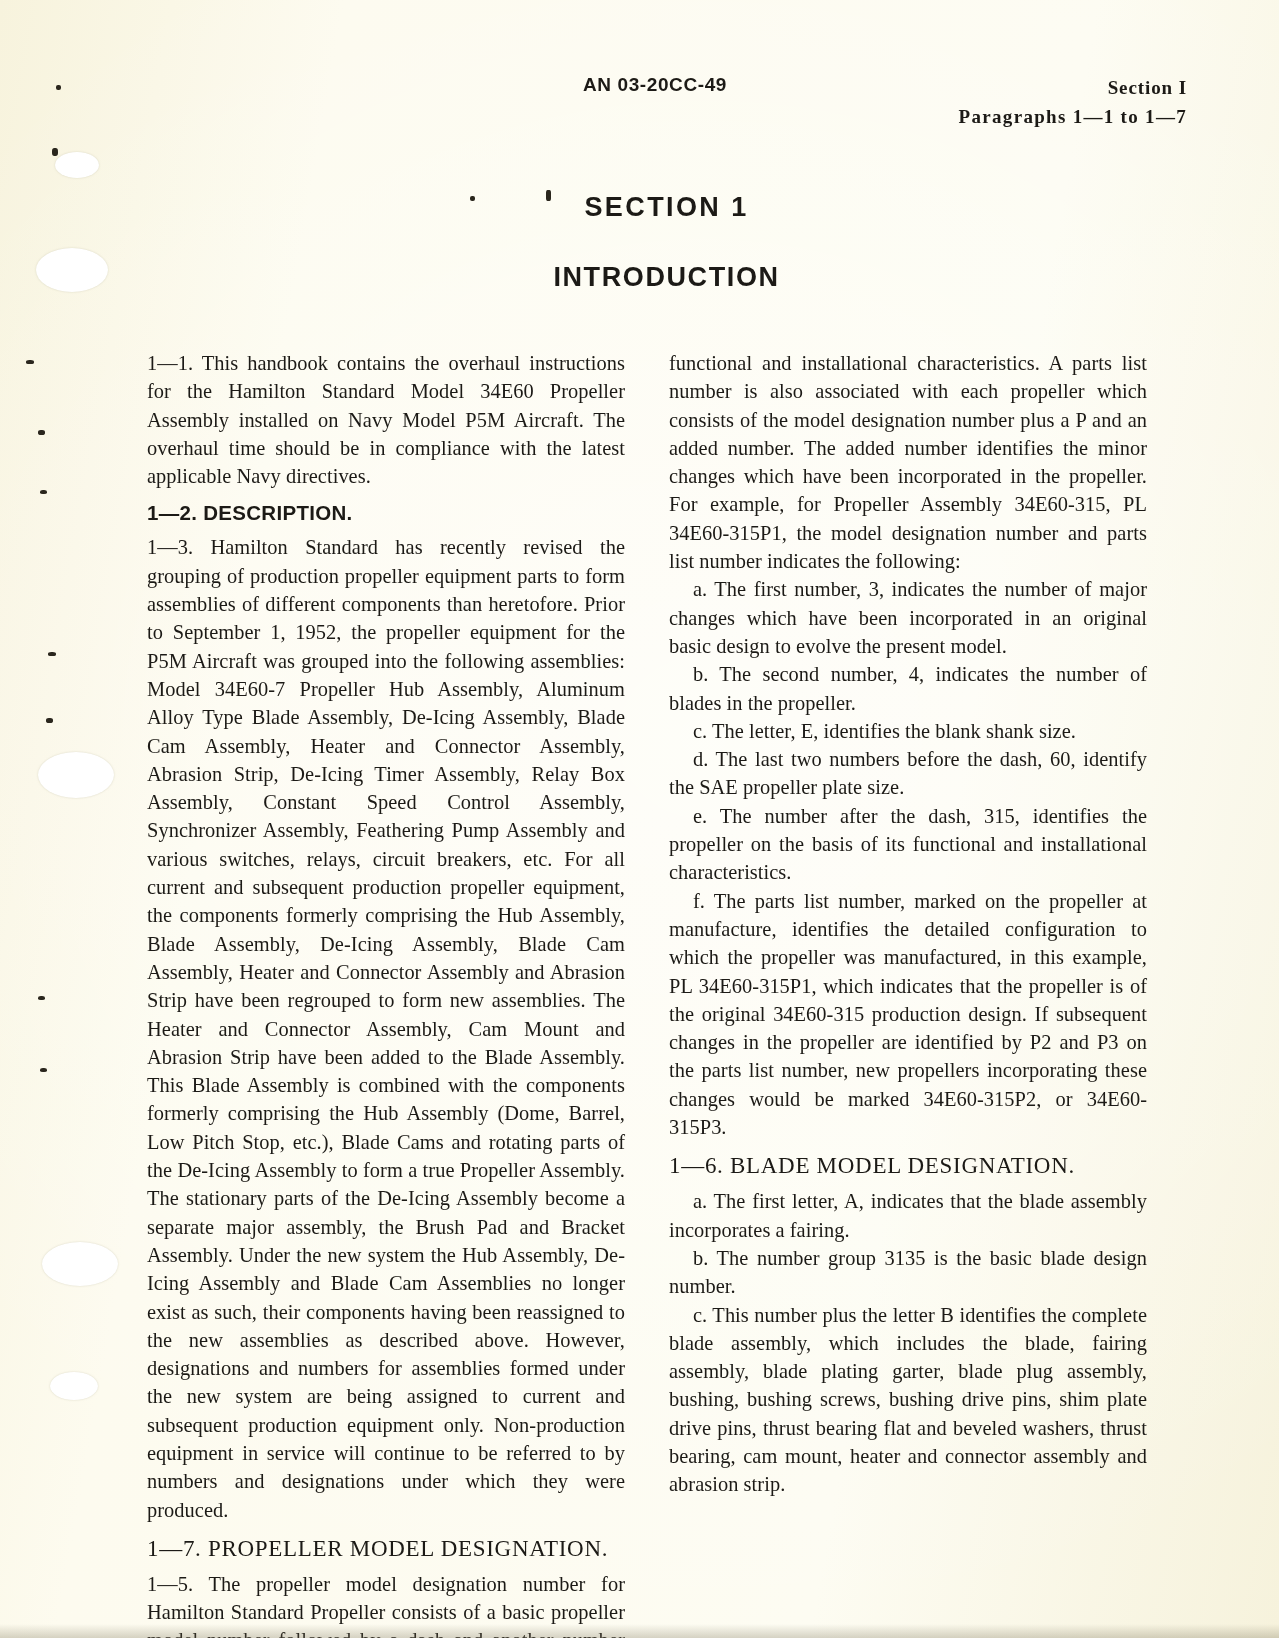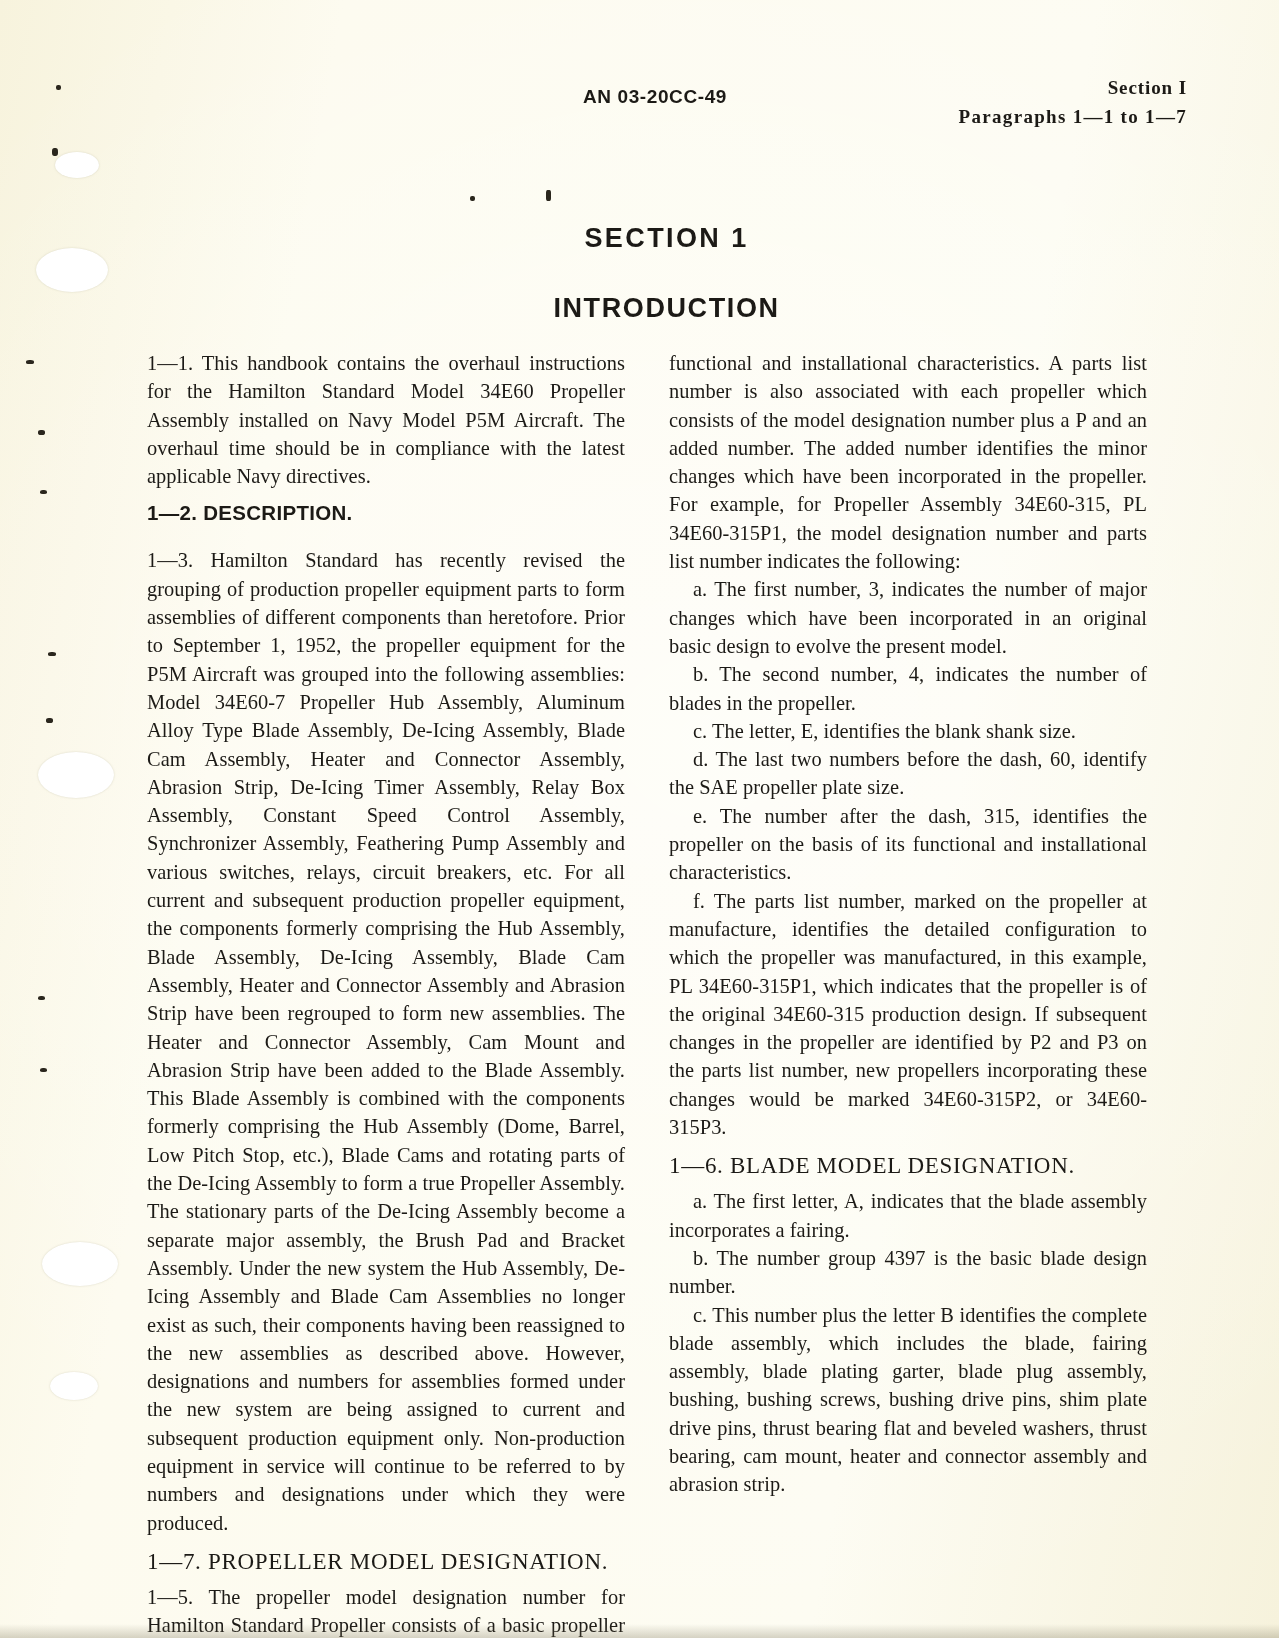--- a/index.html
+++ b/index.html
@@ -60,21 +60,21 @@
   
   .runhead {
     position: absolute;
     top: 74px;
     left: 0; right: 0;
     z-index: 2;
   }
   .runhead-left {
     position: absolute;
     left: 583px;
-    top: 12px;
+    top: 0;
     font-family: "Liberation Sans", sans-serif;
     font-weight: bold;
     font-size: 19px;
     letter-spacing: 0.6px;
   }
   .runhead-right {
     position: absolute;
     right: 92px;
     top: 0;
     text-align: right;
@@ -86,21 +86,20 @@
   }
   .runhead-right .rh-line2 { letter-spacing: 1.3px; }
 
   
   .title-block {
     position: absolute;
     top: 192px;
     left: 0; right: 0;
     text-align: center;
     z-index: 2;
-    margin-top: 31px;
   }
   .title-section {
     font-family: "Liberation Sans", sans-serif;
     font-weight: bold;
     font-size: 27px;
     letter-spacing: 2.4px;
     margin-left: 54px;
   }
   .title-intro {
     font-family: "Liberation Sans", sans-serif;
@@ -131,21 +130,21 @@
     text-align: justify;
     text-justify: inter-word;
     hyphens: none;
     letter-spacing: 0.05px;
   }
   p.body + p.body { margin-top: 0; }
   p.indent { text-indent: 24px; }
   p.lead { text-indent: 0; }
 
   h3.head-sans {
-    margin: 11px 0 21px 0;
+    margin: 11px 0 8px 0;
     font-family: "Liberation Sans", sans-serif;
     font-weight: bold;
     font-size: 20.5px;
     letter-spacing: 0.3px;
   }
   h3.head-serif {
     margin: 12px 0 8px 0;
     font-family: "Liberation Serif", serif;
     font-weight: normal;
     font-size: 23px;
@@ -205,21 +204,21 @@
       <div class="col">
         <p class="body lead">functional and installational characteristics. A parts list number is also associated with each propeller which consists of the model designation number plus a P and an added number. The added number identifies the minor changes which have been incorporated in the propeller. For example, for Propeller Assembly 34E60-315, PL 34E60-315P1, the model designation number and parts list number indicates the following:</p>
         <p class="body indent">a. The first number, 3, indicates the number of major changes which have been incorporated in an original basic design to evolve the present model.</p>
         <p class="body indent">b. The second number, 4, indicates the number of blades in the propeller.</p>
         <p class="body indent">c. The letter, E, identifies the blank shank size.</p>
         <p class="body indent">d. The last two numbers before the dash, 60, identify the SAE propeller plate size.</p>
         <p class="body indent">e. The number after the dash, 315, identifies the propeller on the basis of its functional and installational characteristics.</p>
         <p class="body indent">f. The parts list number, marked on the propeller at manufacture, identifies the detailed configuration to which the propeller was manufactured, in this example, PL 34E60-315P1, which indicates that the propeller is of the original 34E60-315 production design. If subsequent changes in the propeller are identified by P2 and P3 on the parts list number, new propellers incorporating these changes would be marked 34E60-315P2, or 34E60-315P3.</p>
         <h3 class="head-serif">1—6. BLADE MODEL DESIGNATION.</h3>
         <p class="body indent">a. The first letter, A, indicates that the blade assembly incorporates a fairing.</p>
-        <p class="body indent">b. The number group 4397 is the basic blade design number.</p>
+        <p class="body indent">b. The number group 3135 is the basic blade design number.</p>
         <p class="body indent">c. This number plus the letter B identifies the complete blade assembly, which includes the blade, fairing assembly, blade plating garter, blade plug assembly, bushing, bushing screws, bushing drive pins, shim plate drive pins, thrust bearing flat and beveled washers, thrust bearing, cam mount, heater and connector assembly and abrasion strip.</p>
       </div>
 
     </div>
 
   </div>
 
   <div class="scan-edge"></div>
 </div>
 

